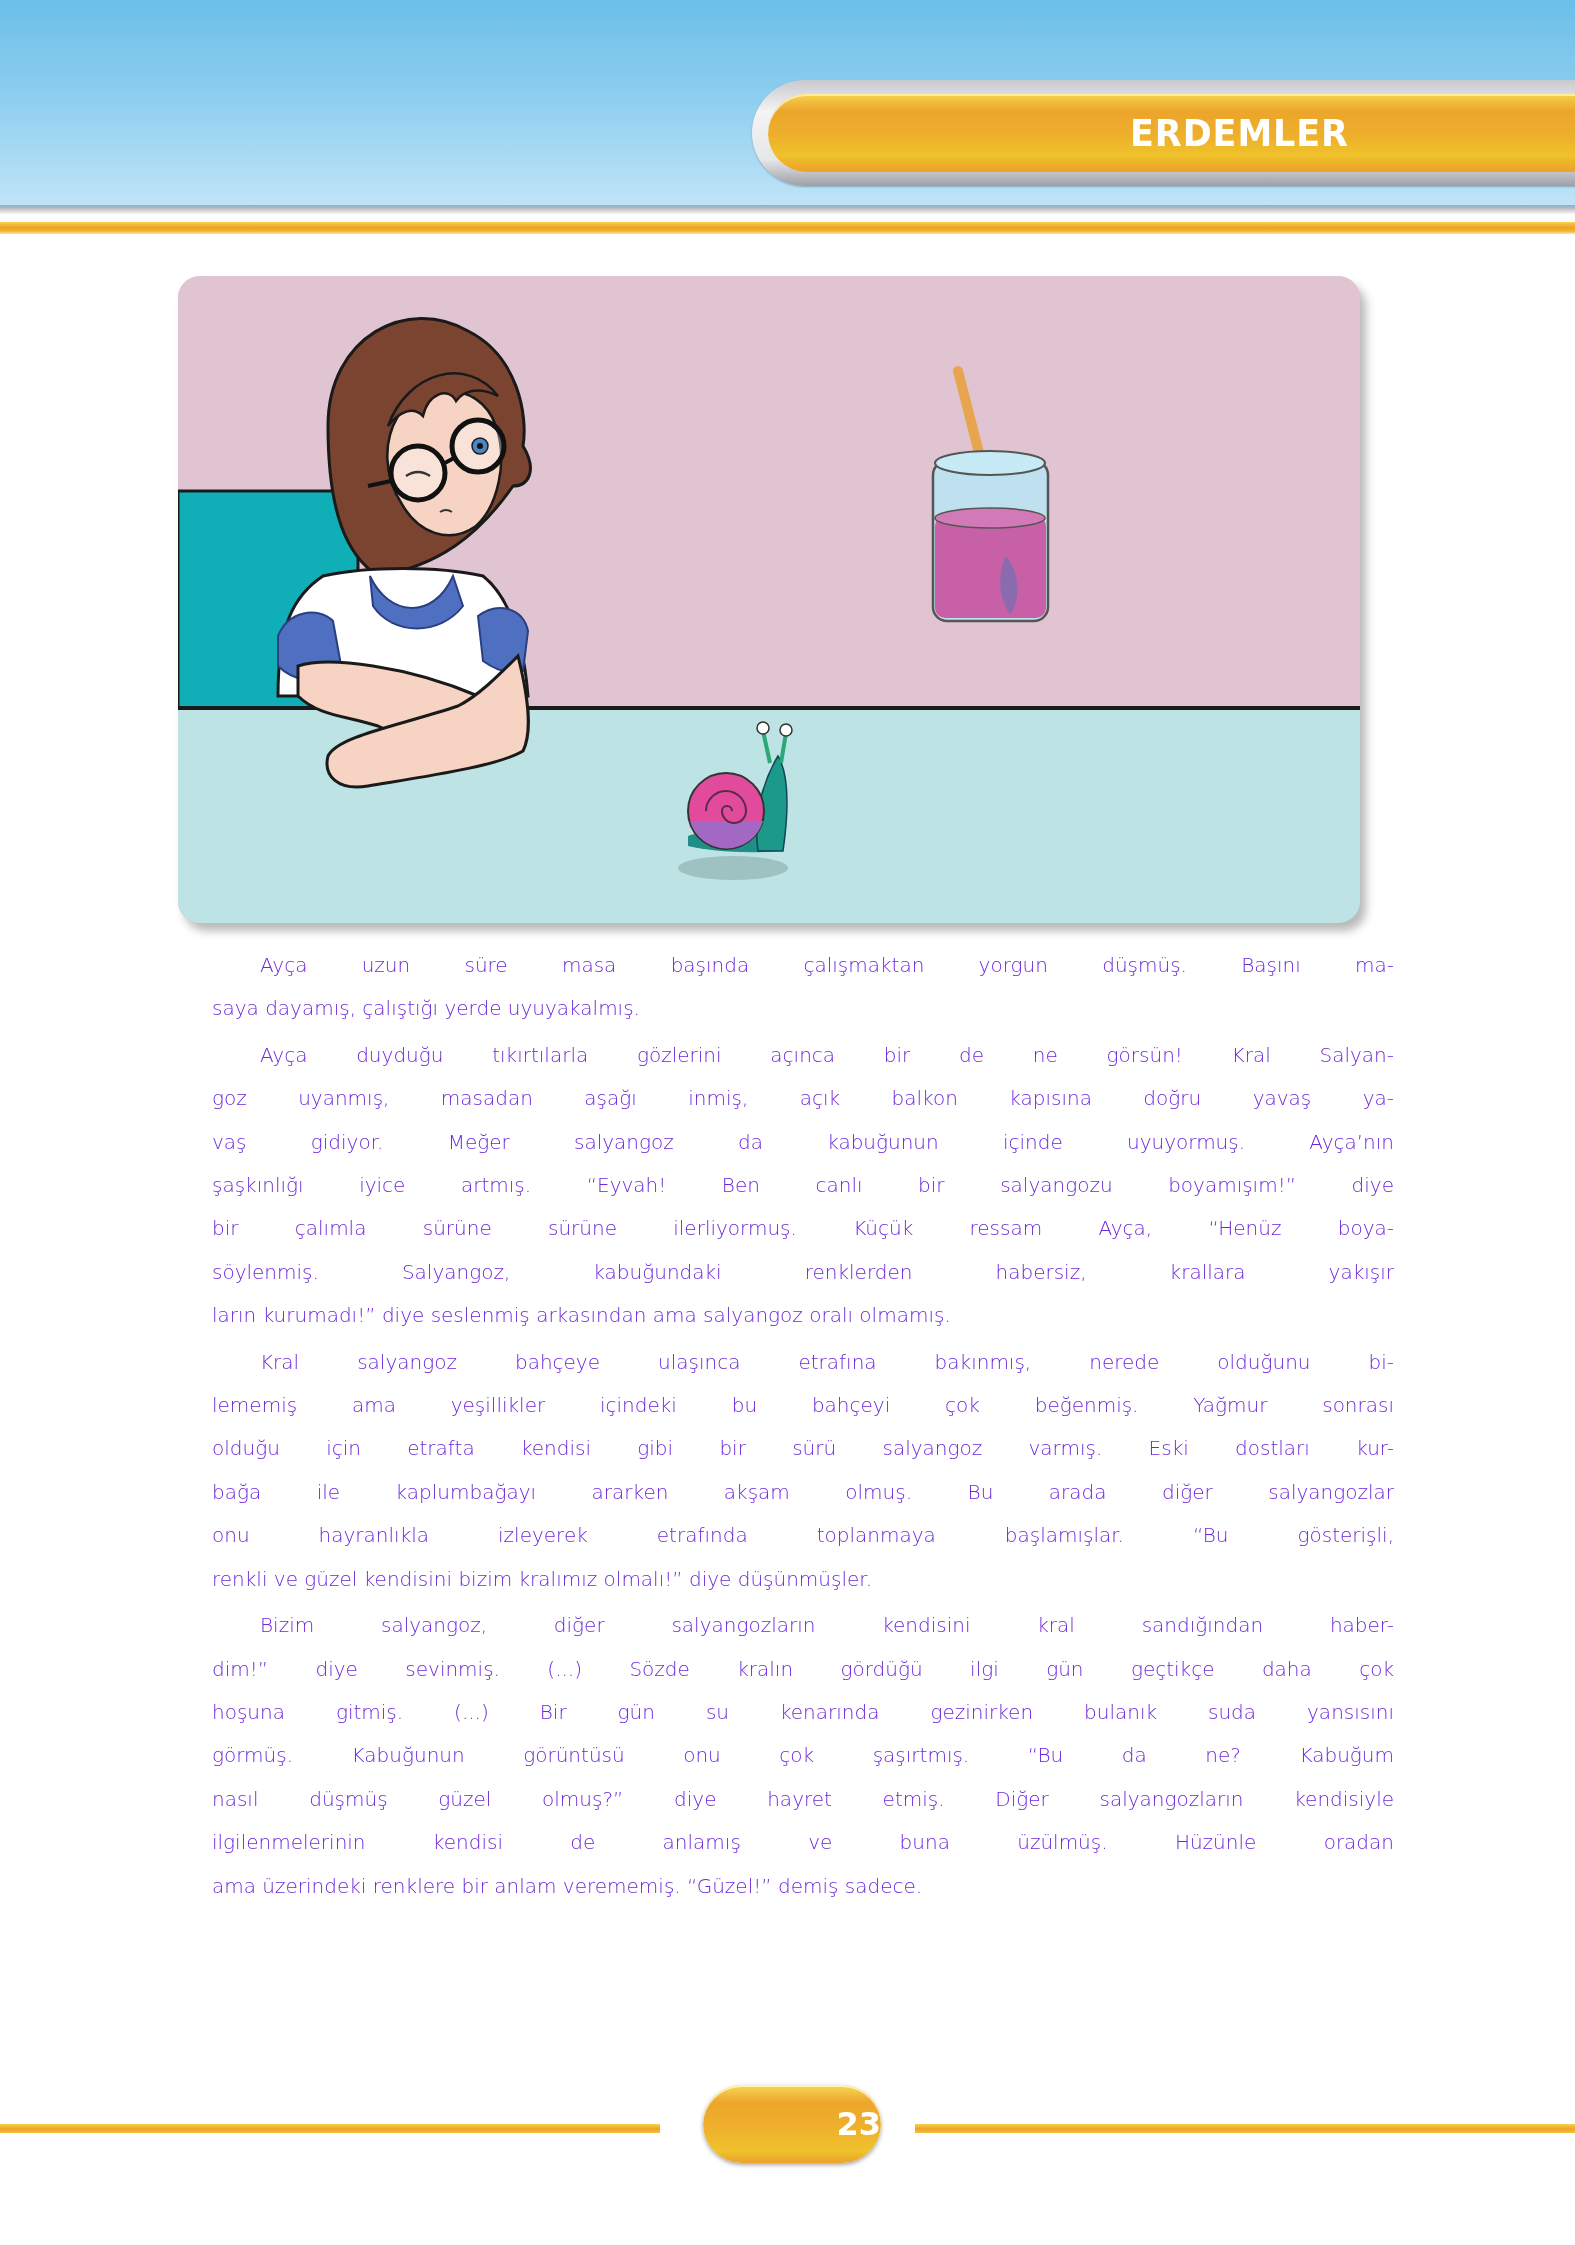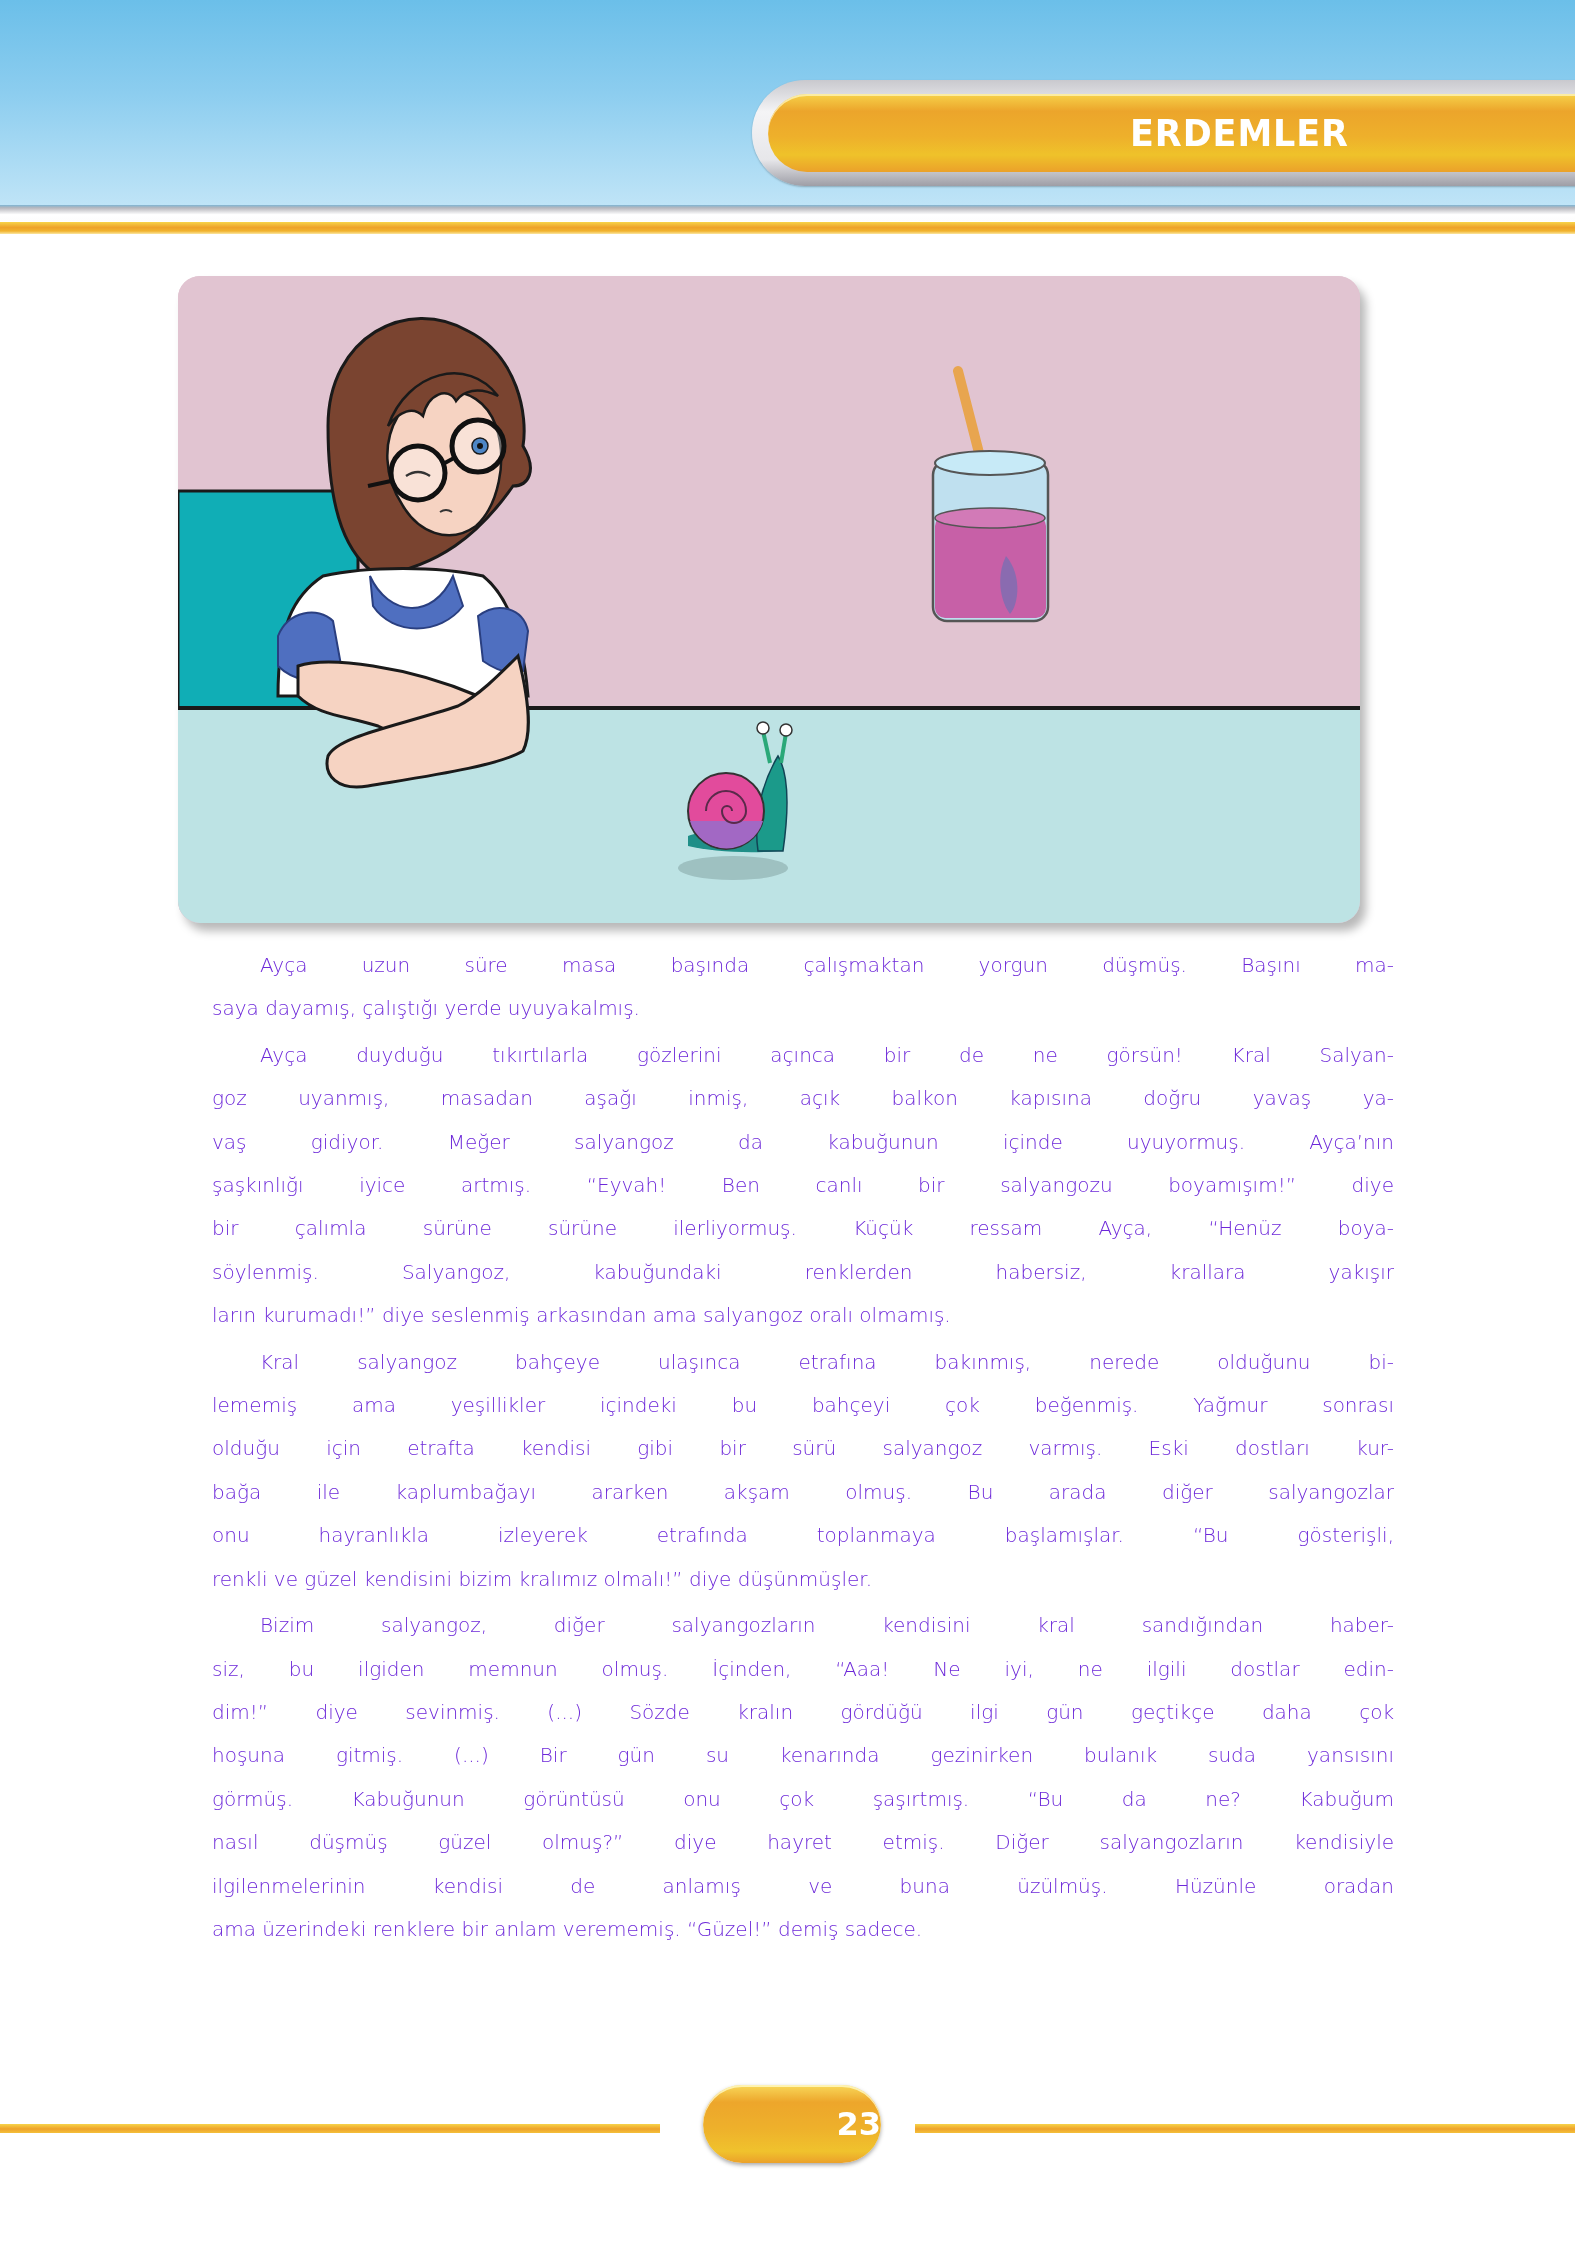--- a/index.html
+++ b/index.html
@@ -175,21 +175,20 @@
   <p>
     <span class="ln">Kral salyangoz bahçeye ulaşınca etrafına bakınmış, nerede olduğunu bi-</span>
     <span class="ln" style="margin-left:-48px">lememiş ama yeşillikler içindeki bu bahçeyi çok beğenmiş. Yağmur sonrası</span>
     <span class="ln" style="margin-left:-48px">olduğu için etrafta kendisi gibi bir sürü salyangoz varmış. Eski dostları kur-</span>
     <span class="ln" style="margin-left:-48px">bağa ile kaplumbağayı ararken akşam olmuş. Bu arada diğer salyangozlar</span>
     <span class="ln" style="margin-left:-48px">onu hayranlıkla izleyerek etrafında toplanmaya başlamışlar. “Bu gösterişli,</span>
     <span class="ln last" style="margin-left:-48px">renkli ve güzel kendisini bizim kralımız olmalı!” diye düşünmüşler.</span>
   </p>
   <p>
     <span class="ln">Bizim salyangoz, diğer salyangozların kendisini kral sandığından haber-</span>
-    <span class="ln" style="margin-left:-48px">siz, bu ilgiden memnun olmuş. İçinden, “Aaa! Ne iyi, ne ilgili dostlar edin-</span>
     <span class="ln" style="margin-left:-48px">dim!” diye sevinmiş. (...) Sözde kralın gördüğü ilgi gün geçtikçe daha çok</span>
     <span class="ln" style="margin-left:-48px">hoşuna gitmiş. (...) Bir gün su kenarında gezinirken bulanık suda yansısını</span>
     <span class="ln" style="margin-left:-48px">görmüş. Kabuğunun görüntüsü onu çok şaşırtmış. “Bu da ne? Kabuğum</span>
     <span class="ln" style="margin-left:-48px">nasıl düşmüş güzel olmuş?” diye hayret etmiş. Diğer salyangozların kendisiyle</span>
     <span class="ln" style="margin-left:-48px">ilgilenmelerinin kendisi de anlamış ve buna üzülmüş. Hüzünle oradan</span>
     <span class="ln last" style="margin-left:-48px">ama üzerindeki renklere bir anlam verememiş. “Güzel!” demiş sadece.</span>
   </p>
 </div>
 
 <div class="footer-line-left"></div>

